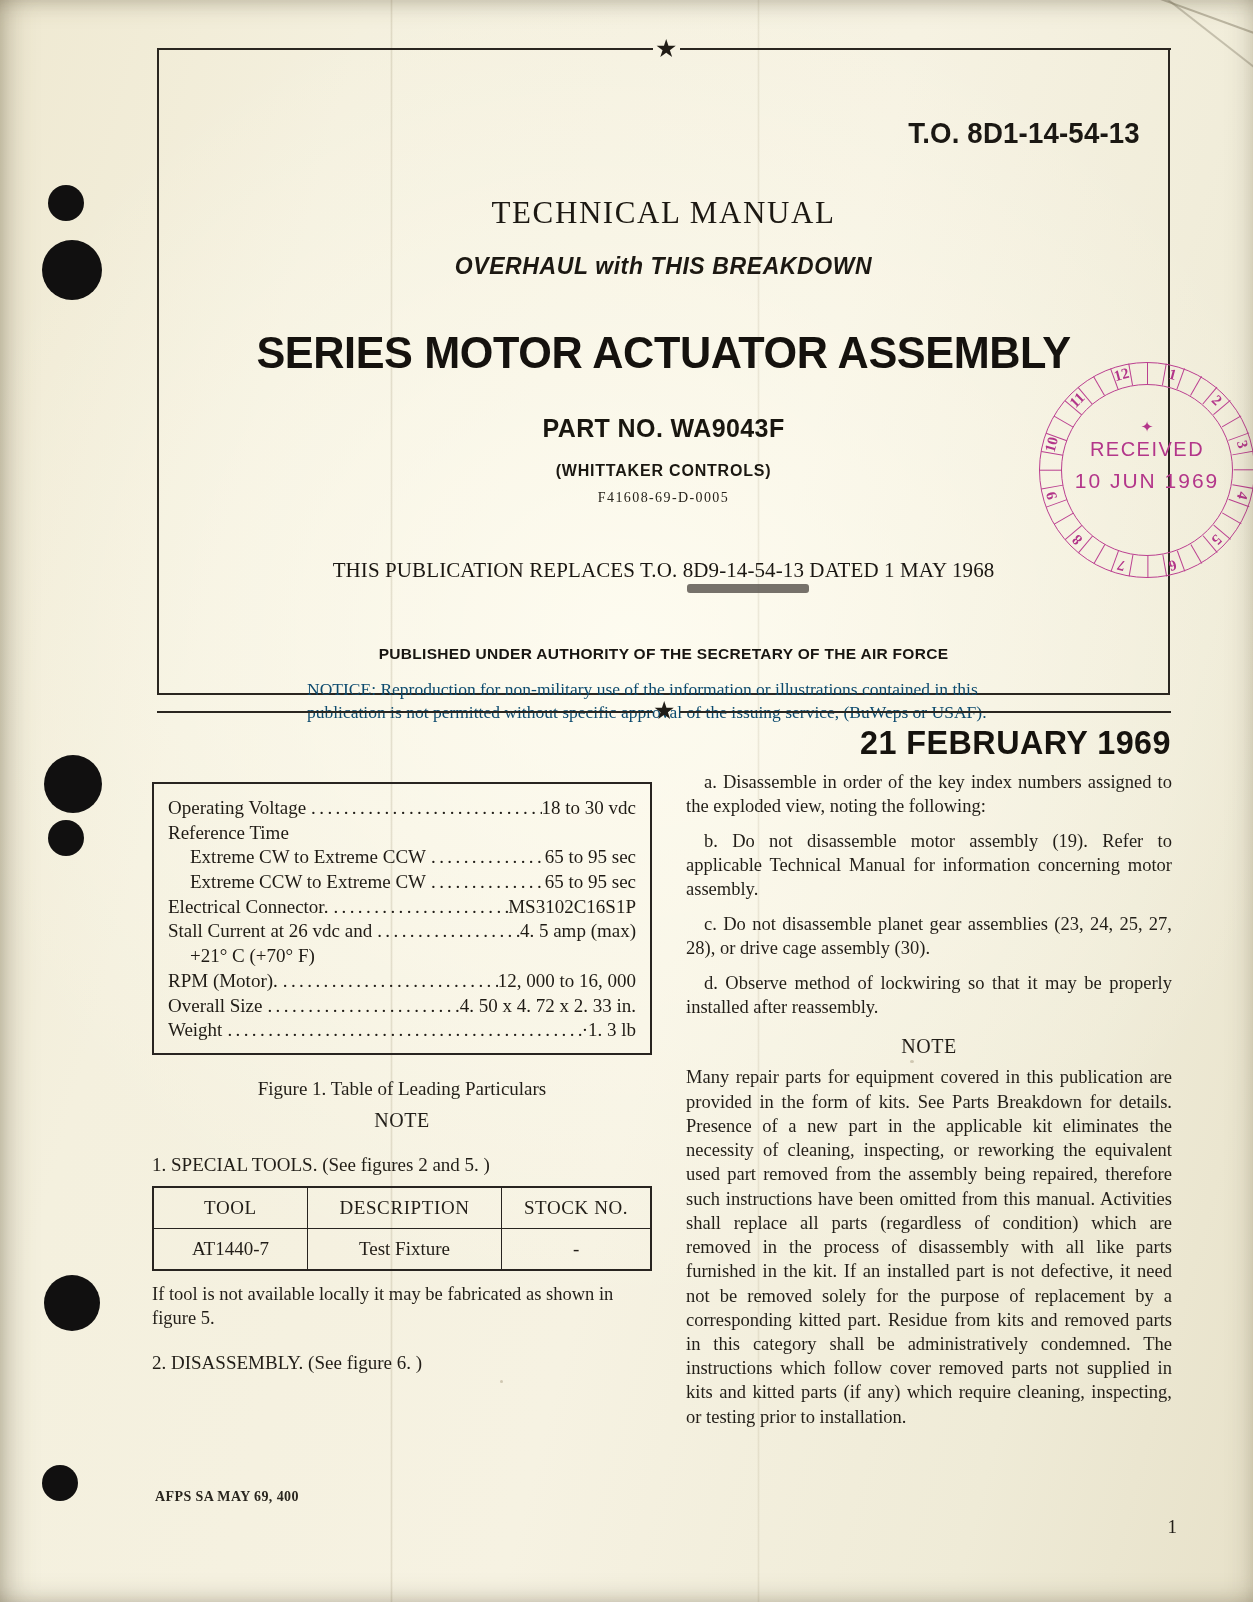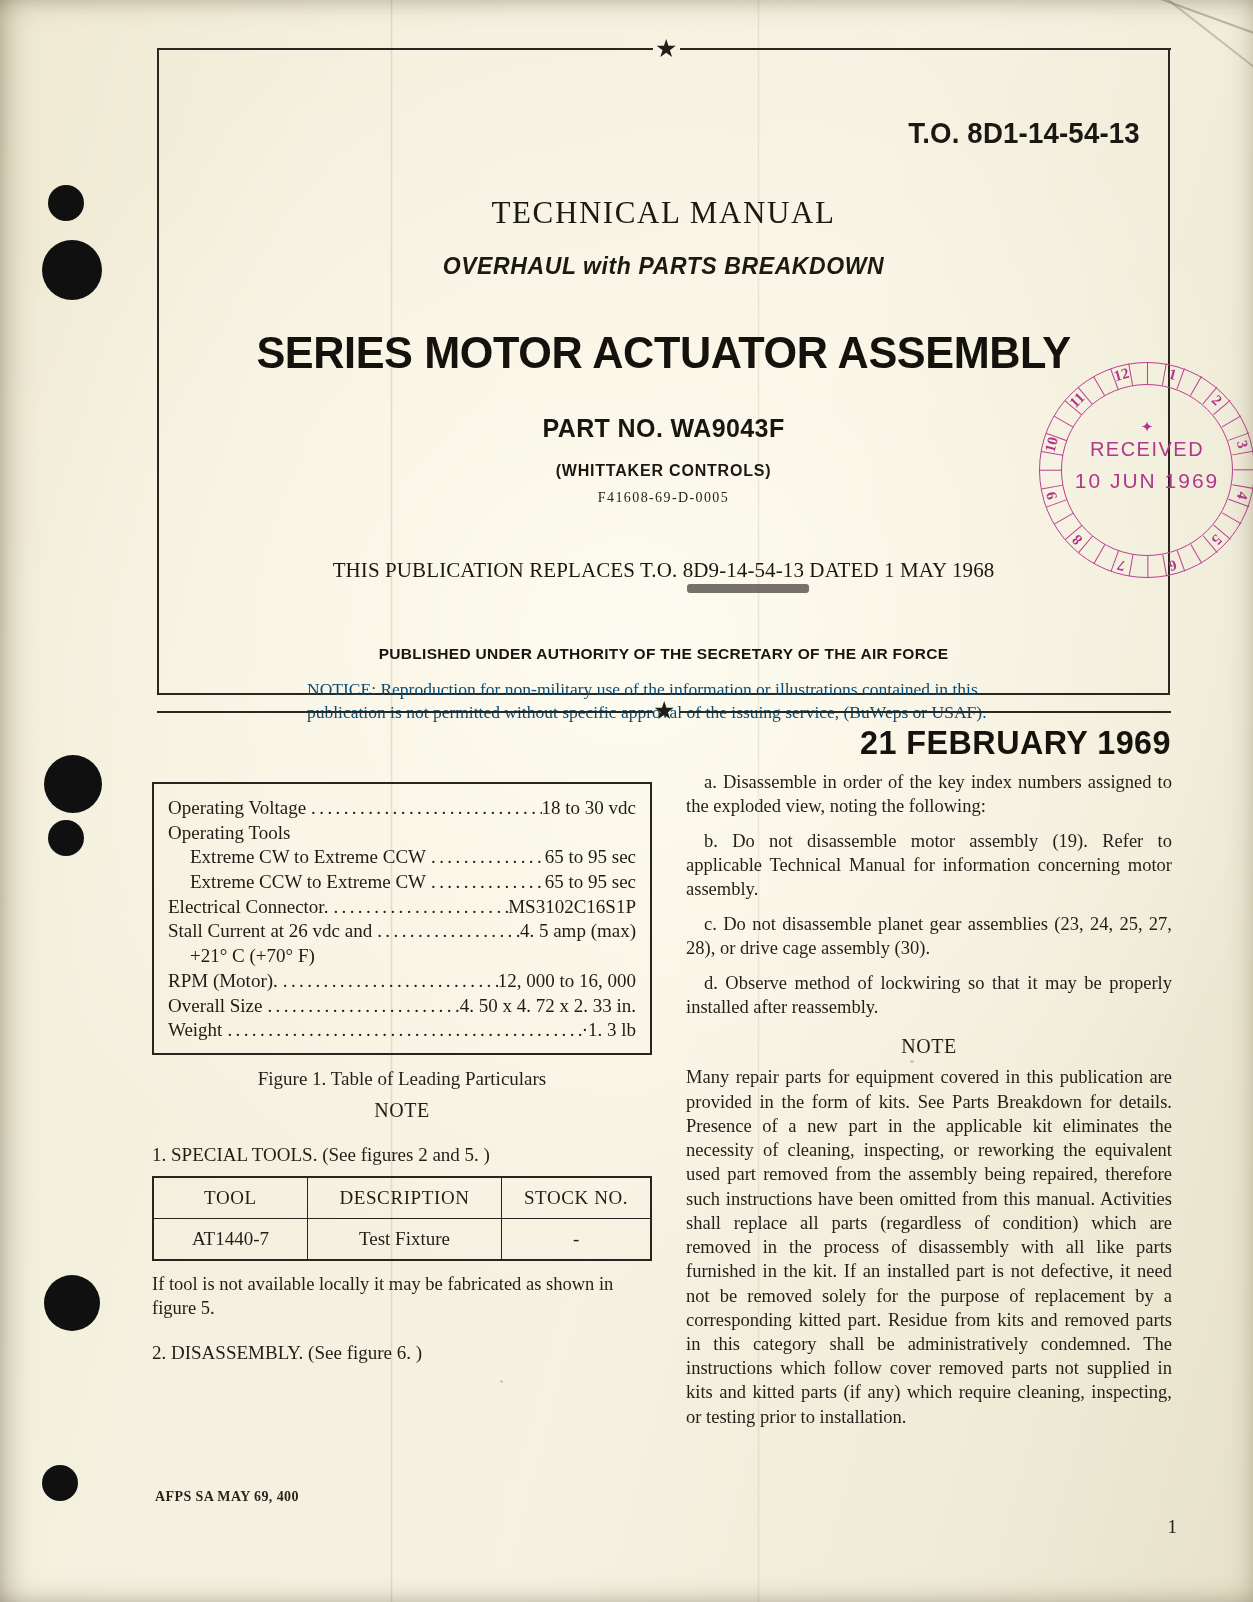--- a/index.html
+++ b/index.html
@@ -166,21 +166,21 @@
   #lp-box{
     border:2.5px solid #282420;padding:12px 14px 10px 14px;
     font-size:19px;line-height:1.30;color:#1f1b15;
   }
   .lp-row{display:flex;white-space:nowrap;}
   .lp-label{}
   .lp-dots{flex:1;overflow:hidden;white-space:nowrap;letter-spacing:3.4px;
            padding:0 5px;color:#221e18;}
   .lp-val{text-align:right;}
   .lp-sub{padding-left:22px;}
-  .fig-cap{text-align:center;font-size:19px;margin-top:13px;color:#221e18;}
+  .fig-cap{text-align:center;font-size:19px;margin-top:23px;color:#221e18;}
   .note-head{text-align:center;font-size:20px;margin-top:9px;letter-spacing:.5px;}
   .para{margin-top:11px;font-size:18.5px;line-height:1.30;text-align:justify;}
   .para-c{text-align:left;}
 
   .sec-head{margin-top:22px;font-size:19px;}
 
   
   #tools-table{
     width:100%;border-collapse:collapse;margin-top:10px;
     border:2.5px solid #282420;
@@ -234,21 +234,21 @@
   <div class="star" id="top-star">★</div>
 
   <div id="torn">
     <i style="right:-10px;top:8px;width:150px;height:2px;transform:rotate(20deg);opacity:.55;"></i>
     <i style="right:-30px;top:30px;width:150px;height:2px;transform:rotate(38deg);opacity:.45;"></i>
   </div>
 
   <div id="title-box">
     <div id="to-number">T.O. 8D1-14-54-13</div>
     <div id="tech-manual">TECHNICAL  MANUAL</div>
-    <div id="overhaul">OVERHAUL with PARTS BREAKDOWN</div>
+    <div id="overhaul">OVERHAUL with THIS BREAKDOWN</div>
     <div id="main-title">SERIES MOTOR ACTUATOR ASSEMBLY</div>
     <div id="part-no">PART NO. WA9043F</div>
     <div id="vendor">(WHITTAKER CONTROLS)</div>
     <div id="contract">F41608-69-D-0005</div>
     <div id="replaces">THIS PUBLICATION REPLACES T.O. 8D9-14-54-13 DATED 1 MAY 1968</div>
     <div id="strikeout"></div>
     <div id="authority">PUBLISHED UNDER AUTHORITY OF THE SECRETARY OF THE AIR FORCE</div>
     <div id="notice">NOTICE: Reproduction for non-military use of the information or illustrations contained in this publication is not permitted without specific approval of the issuing service, (BuWeps or USAF).</div>
 
     <div id="stamp">
@@ -321,21 +321,21 @@
   <div id="date-line">21 FEBRUARY 1969</div>
 
   <div id="col-left">
     <div id="lp-box">
         <div class="lp-row">
           <span class="lp-label">Operating Voltage</span>
           <span class="lp-dots">................................................................................</span>
           <span class="lp-val">18 to 30 vdc</span>
         </div>
         <div class="lp-row">
-          <span class="lp-label">Operating Tools</span>
+          <span class="lp-label">Reference Time</span>
         </div>
         <div class="lp-row lp-sub">
           <span class="lp-label">Extreme CW to Extreme CCW</span>
           <span class="lp-dots">................................................................................</span>
           <span class="lp-val">65 to 95 sec</span>
         </div>
         <div class="lp-row lp-sub">
           <span class="lp-label">Extreme CCW to Extreme CW</span>
           <span class="lp-dots">................................................................................</span>
           <span class="lp-val">65 to 95 sec</span>

